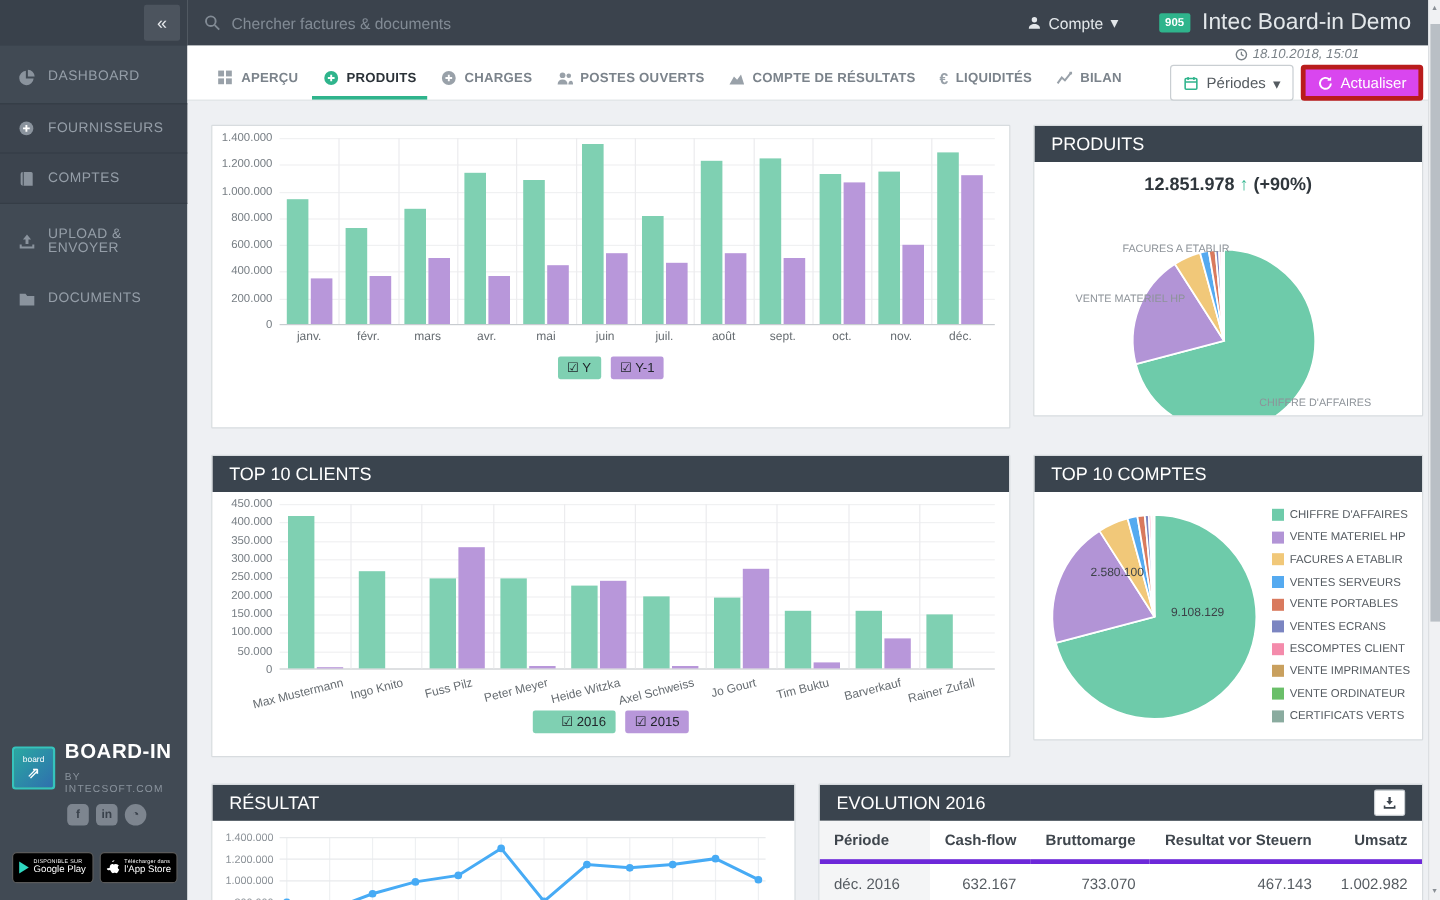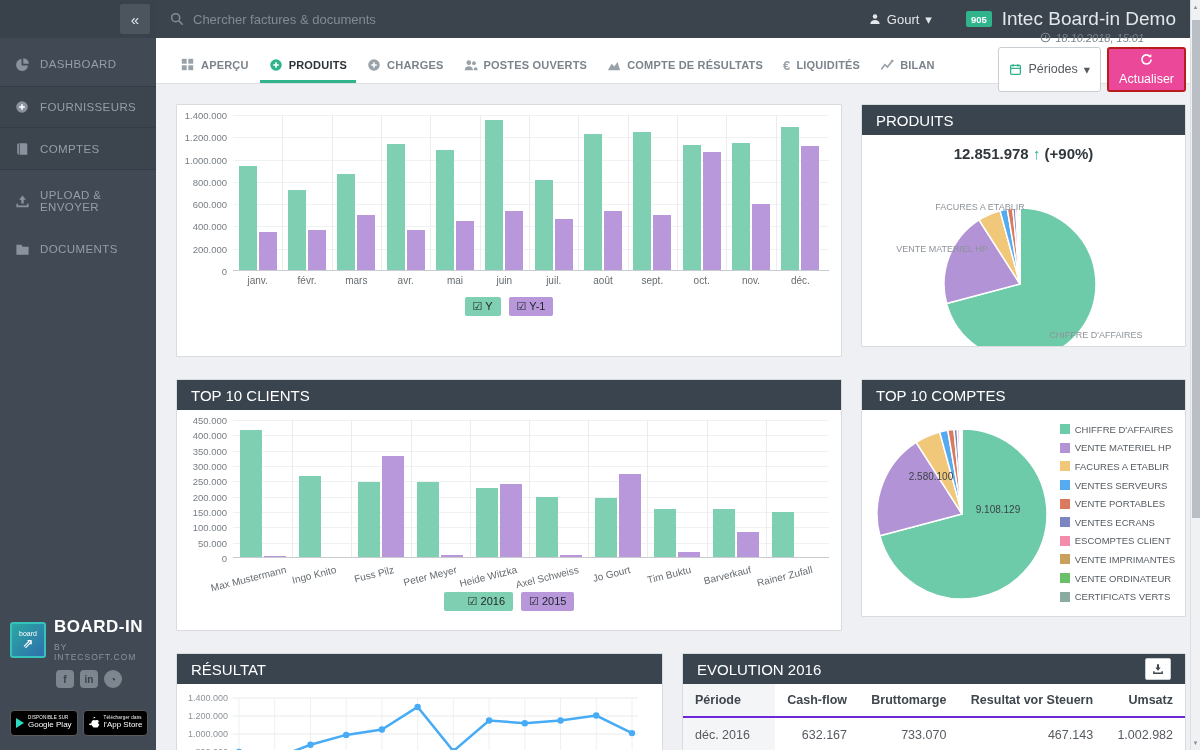--- a/index.html
+++ b/index.html
@@ -52,21 +52,21 @@
   .tab .ic { width:14px; height:14px; display:inline-flex; color:#99a1a9; }
   .tab.active { color:#2b3238; border-bottom-color:#2fb48c; }
   .tab.active .ic { color:#2fb48c; }
   .tab .euro { font-size:13px; font-weight:bold; width:auto; }
   .tb-right { display:flex; flex-direction:column; align-items:center; justify-content:center; gap:3px; padding-top:2px; }
   .datetime { font-size:11px; font-style:italic; color:#7a8288; display:flex; align-items:center; gap:4px; }
   .btn-row { display:flex; gap:6px; }
   .btn { display:flex; align-items:center; gap:6px; font-size:12.5px; border-radius:3px; padding:4px 10px; cursor:pointer; font-family:inherit; }
   .btn-light { background:#fff; border:1px solid #c9ced2; color:#555b60; }
   .btn-light .ic { color:#2fb48c; }
-  .btn-green { background:#ec4899; border:2px solid #b91c1c; color:#fff;flex-direction:column; }
+  .btn-green { background:#d946ef; border:4px solid #b91c1c; color:#fff; }
 
   .content { flex:1; padding:20px 14px 0 20px; overflow:hidden; }
   .row { display:flex; gap:19px; align-items:flex-start; margin-bottom:22px; }
   .panel { background:#fff; border:1px solid #d8dcdf; border-radius:1px; overflow:hidden; }
   .p-head { background:#3a444e; color:#fff; font-size:15px; padding:0 14px; height:30px; display:flex; align-items:center; justify-content:space-between; }
   .p-left { flex:1; }
   .p-right { width:325px; flex:none; }
   .h253 { height:253px; } .h243 { height:243px; } .h252 { height:252px; } .h238 { height:238px; } .h160 { height:160px; }
   .r3-left { width:487px; flex:none; } .r3-right { flex:1; }
 
@@ -86,21 +86,21 @@
   .pie-val { font-size:10px; fill:#3c4248; }
   .total-line { text-align:center; font-size:15px; font-weight:bold; color:#2f363c; margin-top:10px; }
   .total-line .up { color:#2fb48c; }
   .cl-legend { position:absolute; right:10px; top:10px; }
   .cl-item { display:flex; align-items:center; gap:5px; font-size:9.5px; color:#555b61; height:18.6px; }
   .cl-sq { width:10px; height:10px; flex:none; }
 
   
   .dl-btn { width:26px; height:22px; background:#fff; border:1px solid #c9ced2; border-radius:2px; color:#3d454e; display:flex; align-items:center; justify-content:center; cursor:pointer; }
   table.evo { width:100%; border-collapse:collapse; font-size:12.5px; color:#555b61; }
-  table.evo th { font-weight:bold; color:#3f464d; text-align:right; padding:9px 12px; border-bottom:2px solid #6d28d9; font-size:12.5px; }
+  table.evo th { font-weight:bold; color:#3f464d; text-align:right; padding:9px 12px; border-bottom:4px solid #6d28d9; font-size:12.5px; }
   table.evo td { text-align:right; padding:10px 12px; border-bottom:1px solid #e9ebed; }
   table.evo th:first-child, table.evo td:first-child { text-align:left; background:#f4f5f6; width:92px; }
 
   
   .scrollbar { position:absolute; right:0; top:0; width:10px; height:750px; background:#f0f1f3; border-left:1px solid #dcdfe2; z-index:50; }
   .sc-arrow { position:absolute; left:0; width:100%; text-align:center; font-size:6px; color:#8a9096; }
   .sc-thumb { position:absolute; left:1px; width:8px; top:20px; height:498px; background:#b9bfc5; cursor:pointer; }
   svg { display:block; }
 </style>
 </head>
@@ -212,21 +212,21 @@
         <input class="search-input" placeholder="Chercher factures &amp; documents" style="">
       </div>
       <div class="top-right">
         <span class="account">
           <span class="ic">
             <svg width="12" height="12" viewBox="0 0 16 16" fill="currentColor">
                 <circle cx="8" cy="4.6" r="3"></circle>
                 <path d="M1.8 14.5c0-3.4 2.8-5.1 6.2-5.1s6.2 1.7 6.2 5.1z"></path>
               </svg>
           </span>
-          <span>Gourt</span>
+          <span>Compte</span>
           <span>▾</span>
         </span>
         <span class="badge">905</span>
         <span class="tenant">Intec Board-in Demo</span>
       </div>
     </header>
 
     <div class="toolbar">
       <div class="tabs" id="tabs">
           <div class="tab">

